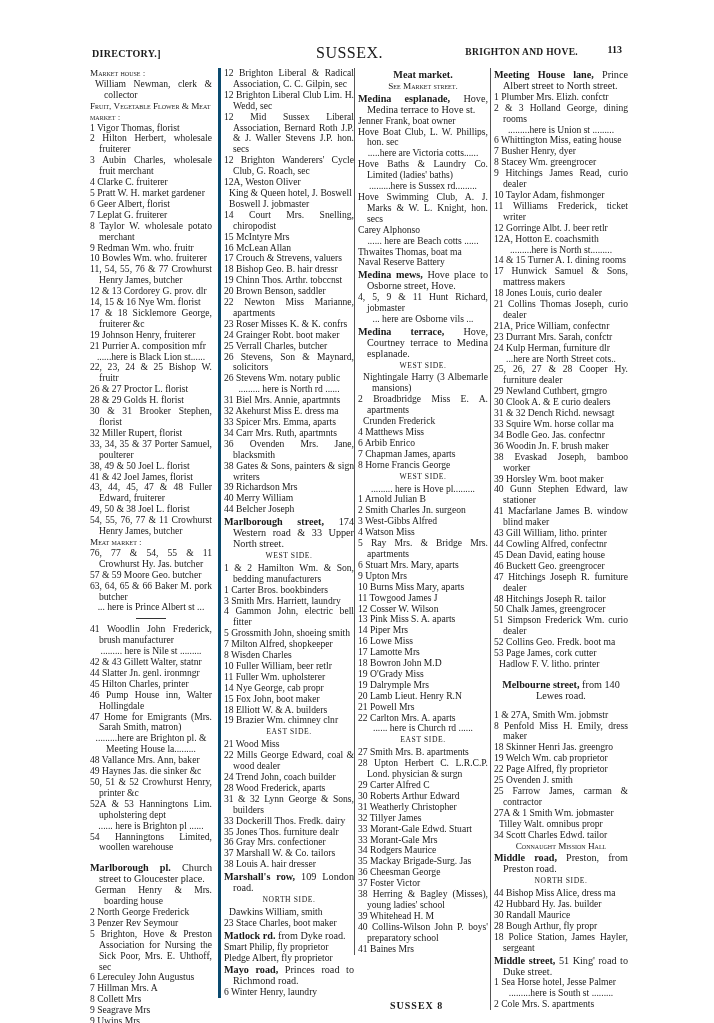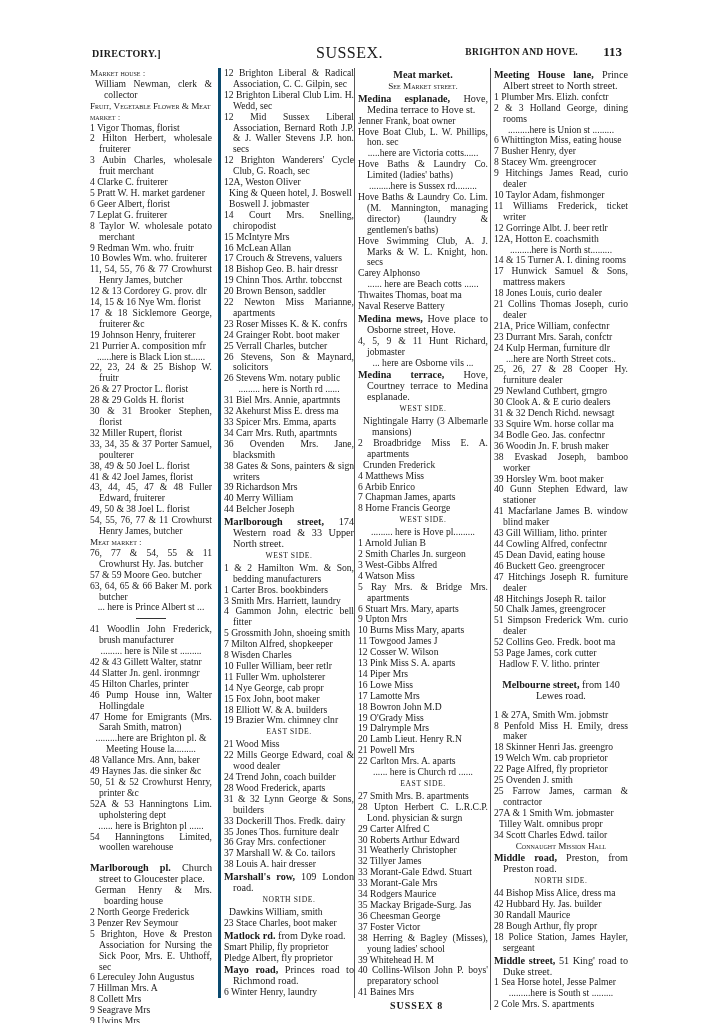--- a/index.html
+++ b/index.html
@@ -3,21 +3,21 @@
 <meta charset="utf-8">
 <style>
   html, body { margin: 0; padding: 0; background: #ffffff; }
   body { width: 714px; height: 1023px; position: relative; overflow: hidden;
          font-family: "Liberation Serif", "DejaVu Serif", serif; color: #1a1a1a; }
   .page { position: absolute; left: 86px; top: 44px; width: 542px; }
   .header { position: relative; height: 22px; }
   .h-left { position: absolute; left: 6px; top: 4px; font-size: 10px; font-weight: bold; letter-spacing: 0.3px; }
   .h-center { position: absolute; left: 230px; top: 0; font-size: 16px; letter-spacing: 0.5px; }
   .h-right { position: absolute; right: 50px; top: 3px; font-size: 9.5px; font-weight: bold; letter-spacing: 0.3px; }
-  .h-page { position: absolute; right: 6px; top: 0px; font-size: 13px; font-weight: bold; }
+  .h-page { position: absolute; right: 6px; top: 0px; font-size: 10px; font-weight: bold; }
   .cols { position: absolute; top: 24px; left: 0; width: 542px; }
   .col { position: absolute; top: 0; font-size: 9.6px; line-height: 10.9px; }
   .c1 { left: 4px; width: 122px; }
   .c2 { left: 132px; width: 130px; border-left: 3px solid #0c4a6e; padding-left: 3px; }
   .c3 { left: 268px; width: 130px; border-left: 1px solid #555; padding-left: 3px; }
   .c4 { left: 404px; width: 134px; border-left: 1px solid #555; padding-left: 3px; }
   .e { padding-left: 9px; text-indent: -9px; text-align: justify; }
   .sec { font-weight: bold; font-size: 10.2px; margin-top: 2px; }
   .sec-desc { font-weight: normal; text-align: right; }
   .sub { text-align: center; font-size: 7.6px; letter-spacing: 0.6px; margin: 1px 0; }
@@ -172,21 +172,20 @@
       </div>
     <div class="col c3">
         <div class="sec e ctr" style="text-indent: 0px; padding-left: 0px;"><span>Meat market.</span> <span class="sec-desc"></span></div>
         <div class="sc ctr">See Market street.</div>
         <div class="sec e"><span>Medina esplanade,</span> <span class="sec-desc">Hove, Medina terrace to Hove st.</span></div>
         <div class="e">Jenner Frank, boat owner</div>
         <div class="e">Hove Boat Club, L. W. Phillips, hon. sec</div>
         <div class="here">.....here are Victoria cotts......</div>
         <div class="e">Hove Baths &amp; Laundry Co. Limited (ladies' baths)</div>
         <div class="here">.........here is Sussex rd.........</div>
-        <div class="e">Hove Baths &amp; Laundry Co. Lim. (M. Mannington, managing director) (laundry &amp; gentlemen's baths)</div>
         <div class="e">Hove Swimming Club, A. J. Marks &amp; W. L. Knight, hon. secs</div>
         <div class="e">Carey Alphonso</div>
         <div class="here">...... here are Beach cotts ......</div>
         <div class="e">Thwaites Thomas, boat ma</div>
         <div class="e">Naval Reserve Battery</div>
         <div class="sec e"><span>Medina mews,</span> <span class="sec-desc">Hove place to Osborne street, Hove.</span></div>
         <div class="e">4, 5, 9 &amp; 11 Hunt Richard, jobmaster</div>
         <div class="here">... here are Osborne vils ...</div>
         <div class="sec e"><span>Medina terrace,</span> <span class="sec-desc">Hove, Courtney terrace to Medina esplanade.</span></div>
         <div class="sub">WEST SIDE.</div>

